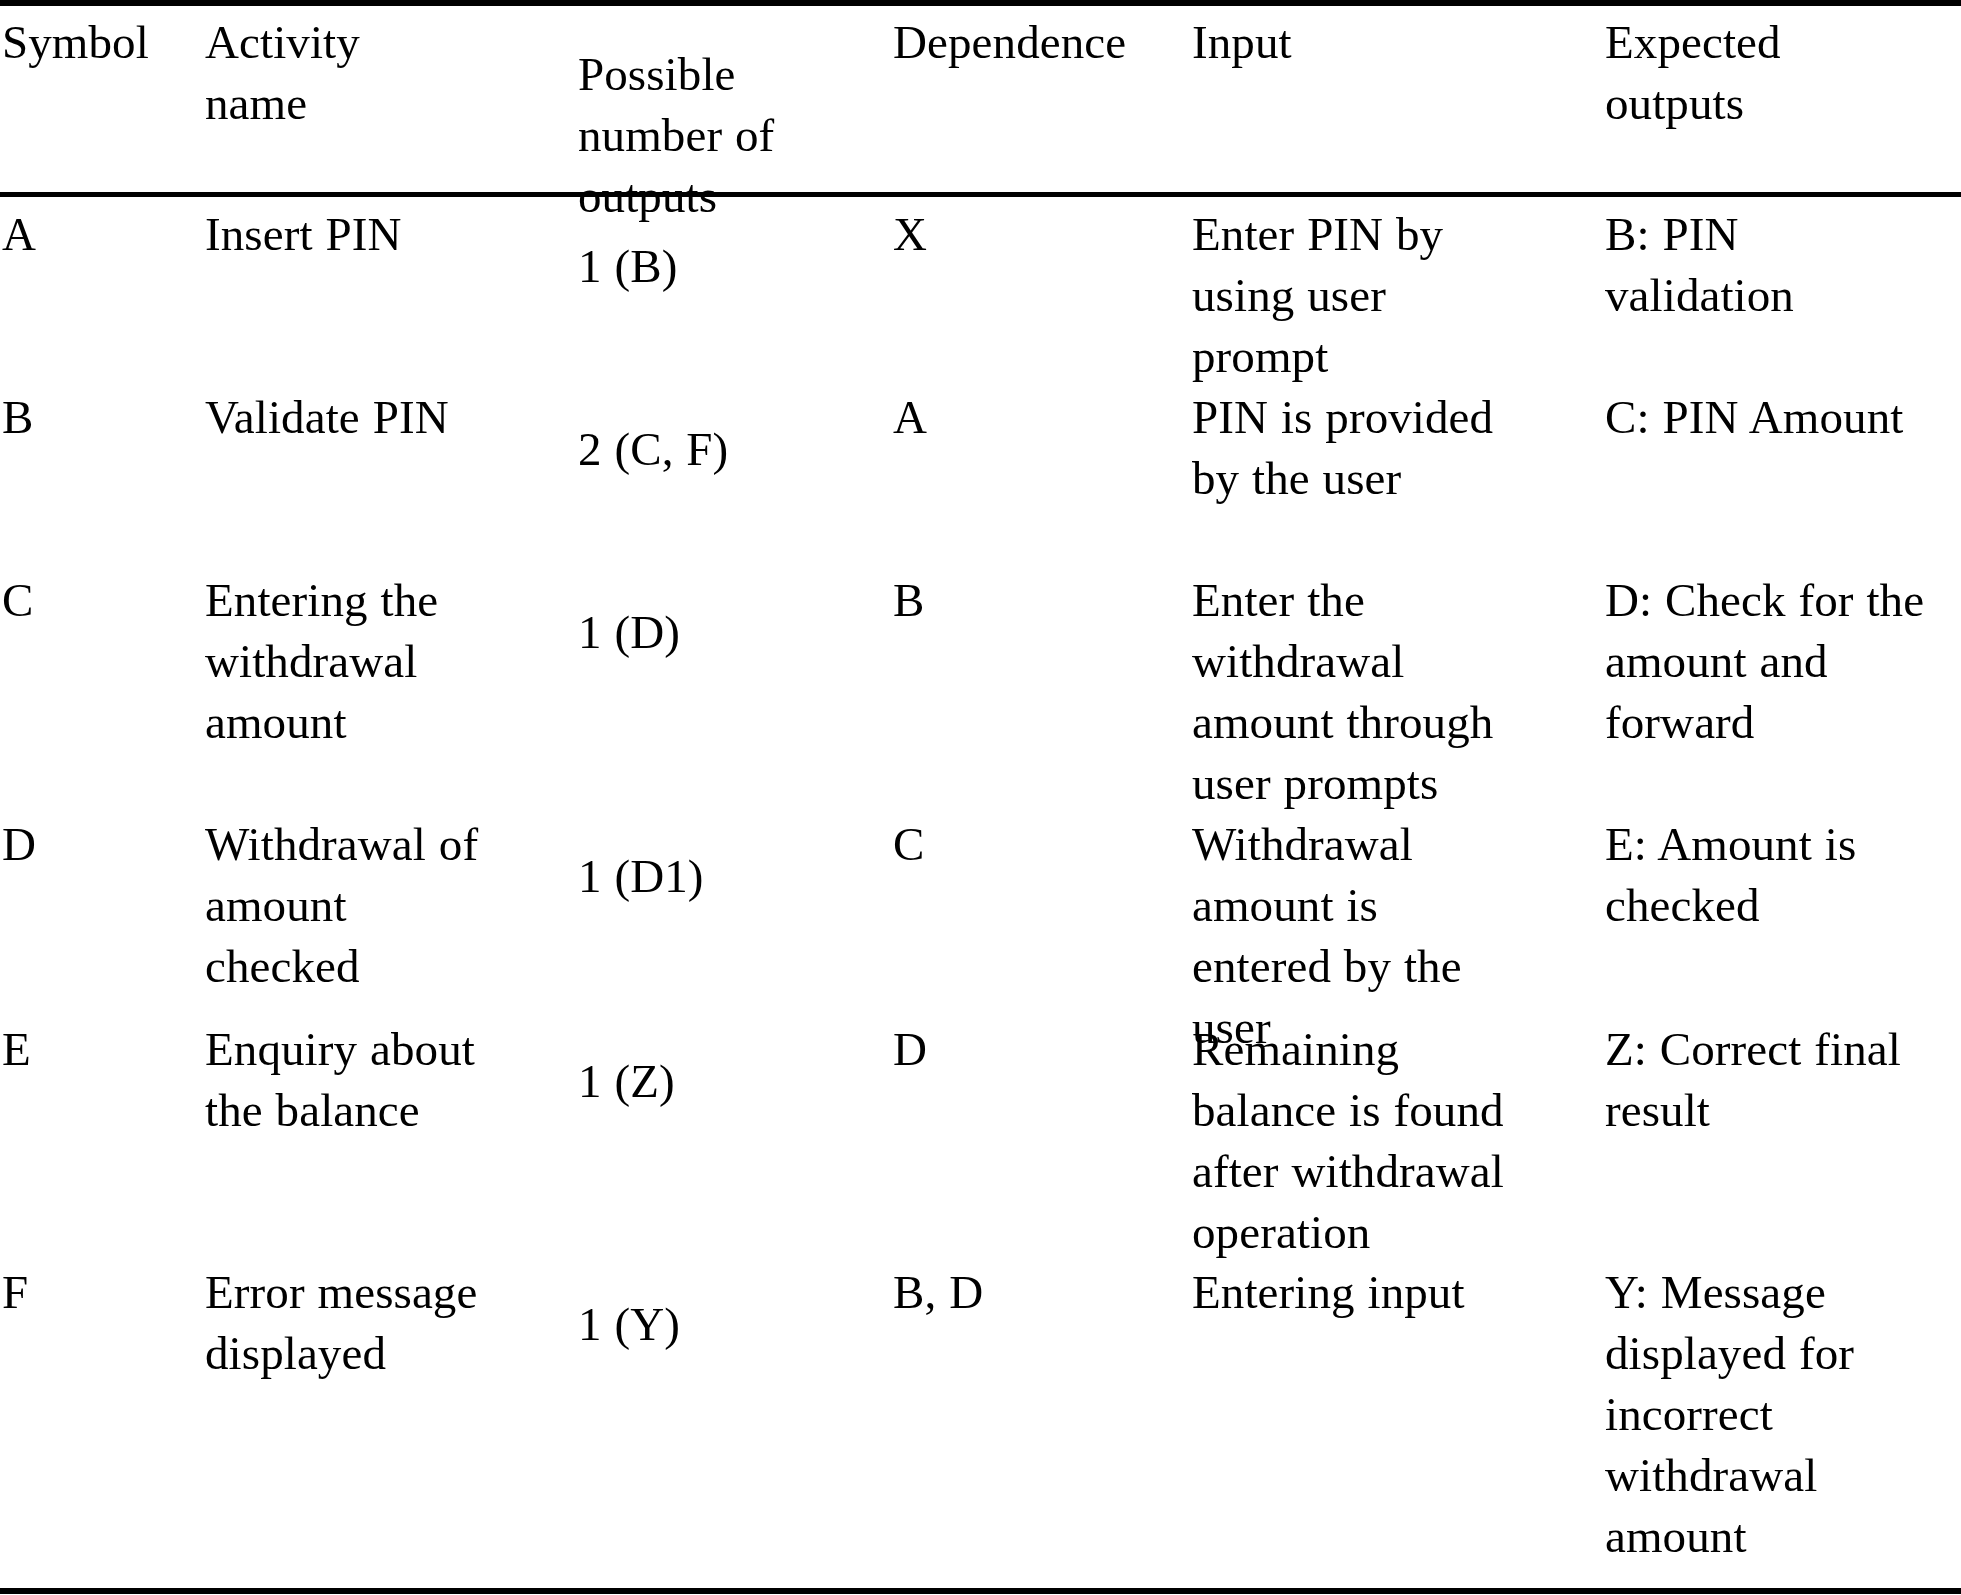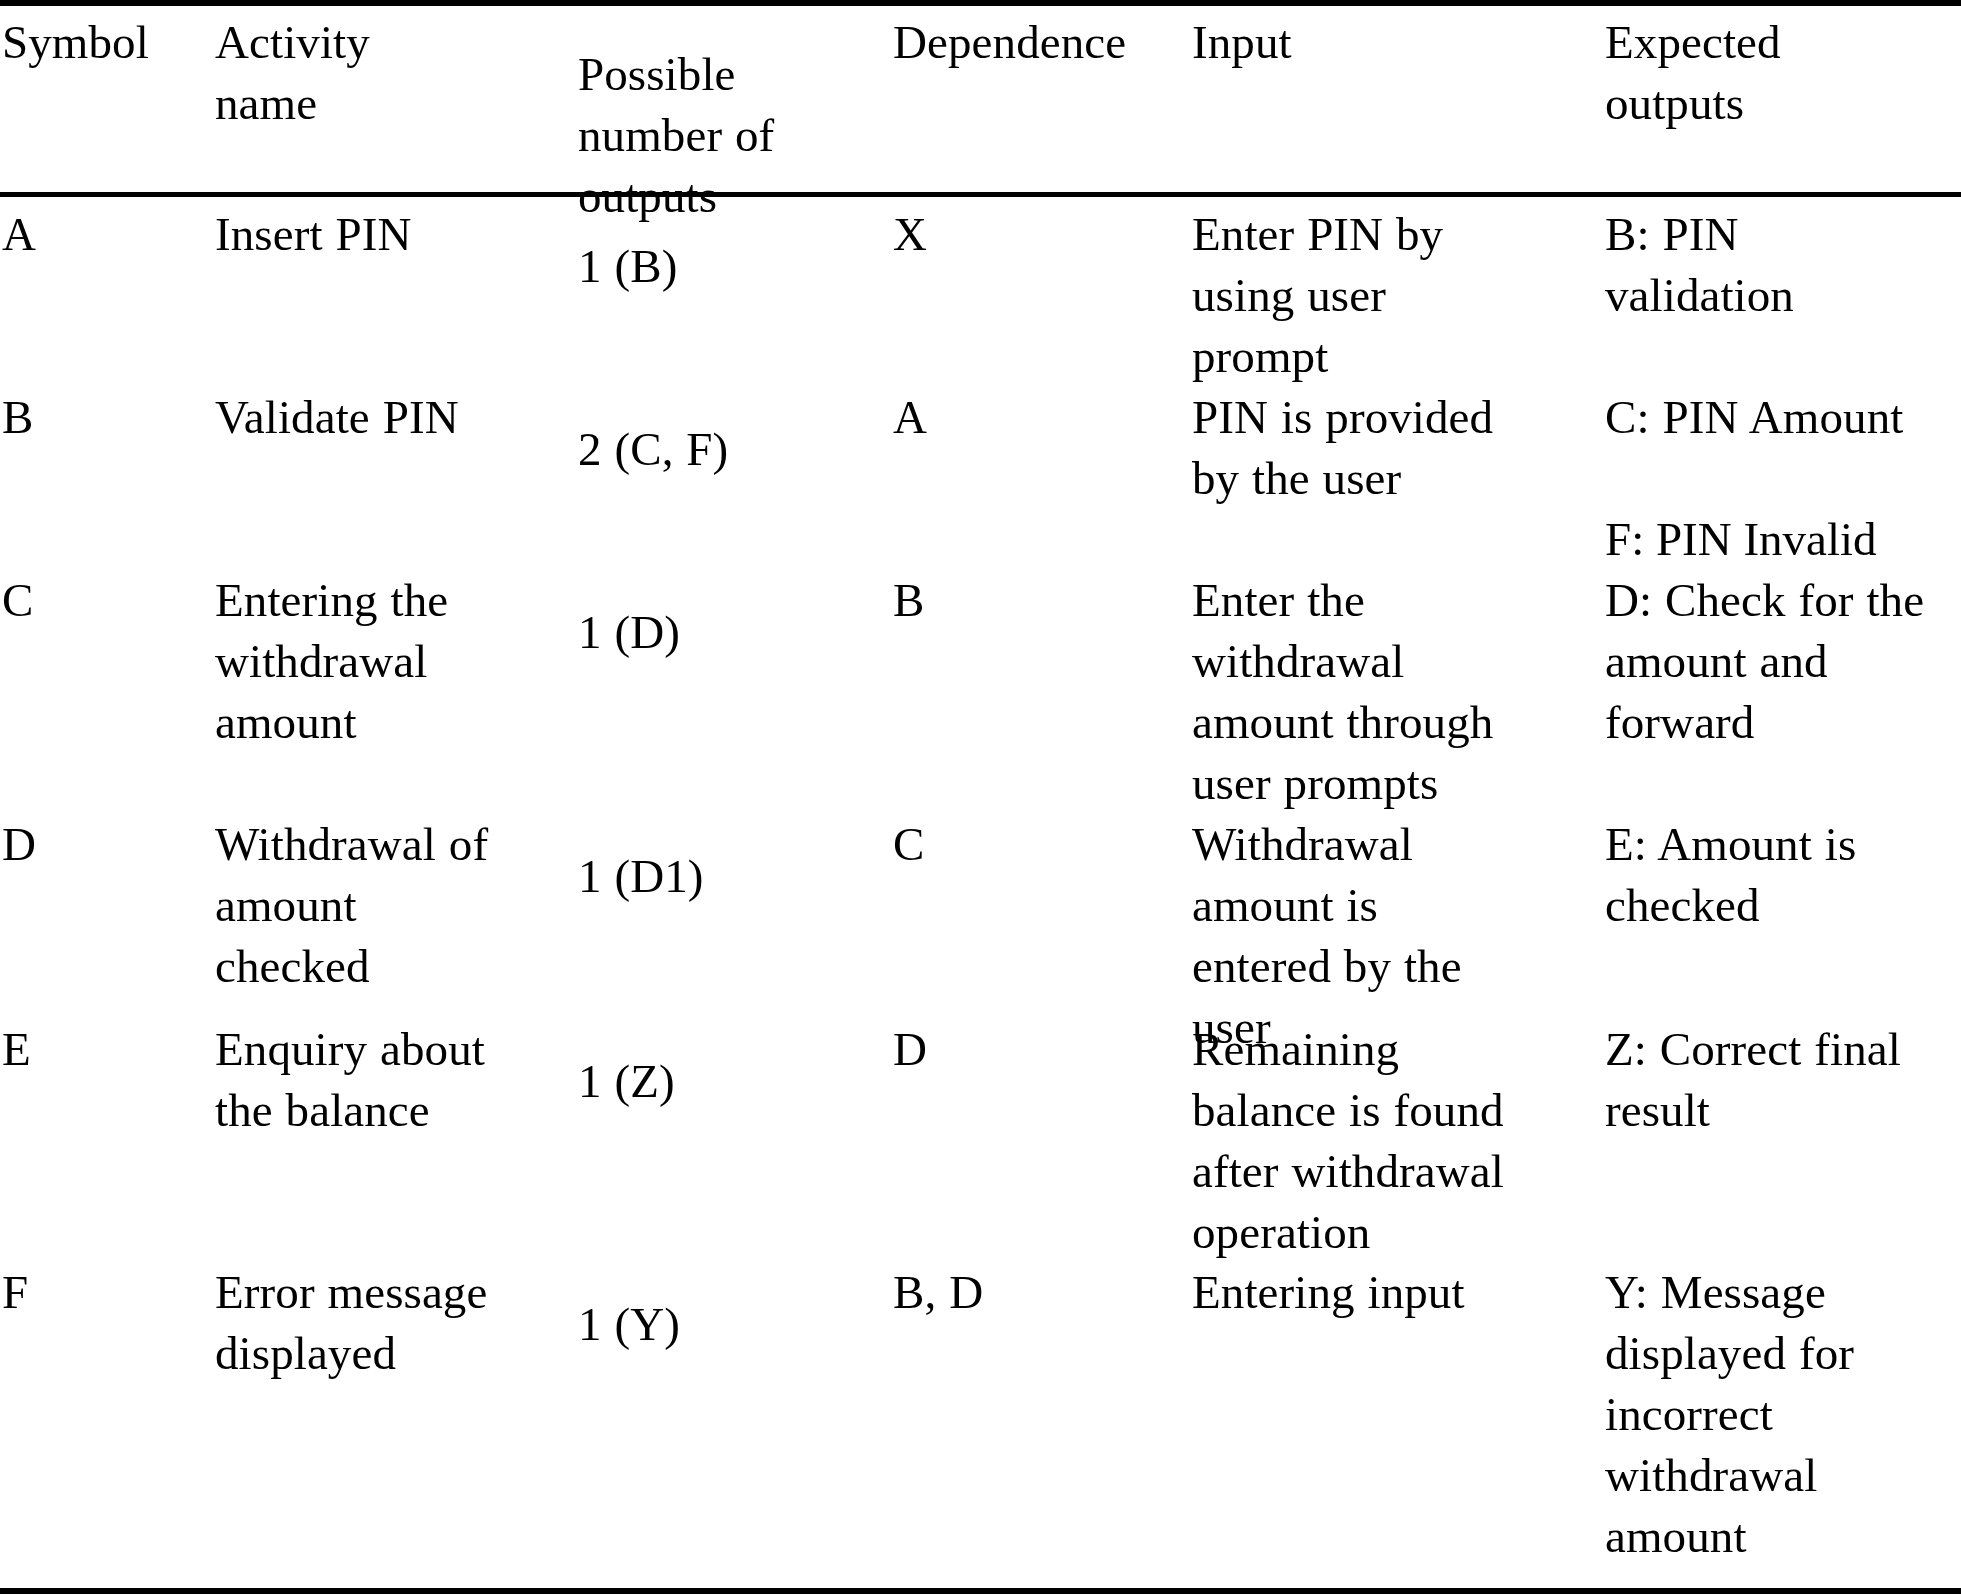--- a/index.html
+++ b/index.html
@@ -51,21 +51,21 @@
     top: 0;
     font-size: 47px;
     line-height: 61px;
     letter-spacing: 0.1px;
     white-space: pre-line;
     word-spacing: 1px;
   }
 
   
   .c0 { left: 2px;    width: 200px; }
-  .c1 { left: 215px;  width: 350px; }
+  .c1 { left: 205px;  width: 350px; }
   .c2 { left: 578px;  width: 300px; margin-top: 32px; }
   .c3 { left: 893px;  width: 290px; }
   .c4 { left: 1192px; width: 395px; }
   .c5 { left: 1605px; width: 352px; }
 
   .header-row .cell { font-size: 47px; line-height: 61px; }
 
   .extra-out {
     position: absolute;
     font-size: 47px;
@@ -165,14 +165,13 @@
         <div class="cell c3">B, D</div>
         <div class="cell c4">Entering input</div>
         <div class="cell c5">Y: Message
 displayed for
 incorrect
 withdrawal
 amount</div>
       </div>
     </div>
 
-<div class="extra-out c5" style="position: absolute; top: 509px;">F: PIN Invalid</div>
   </div>
 
 </body></html>

